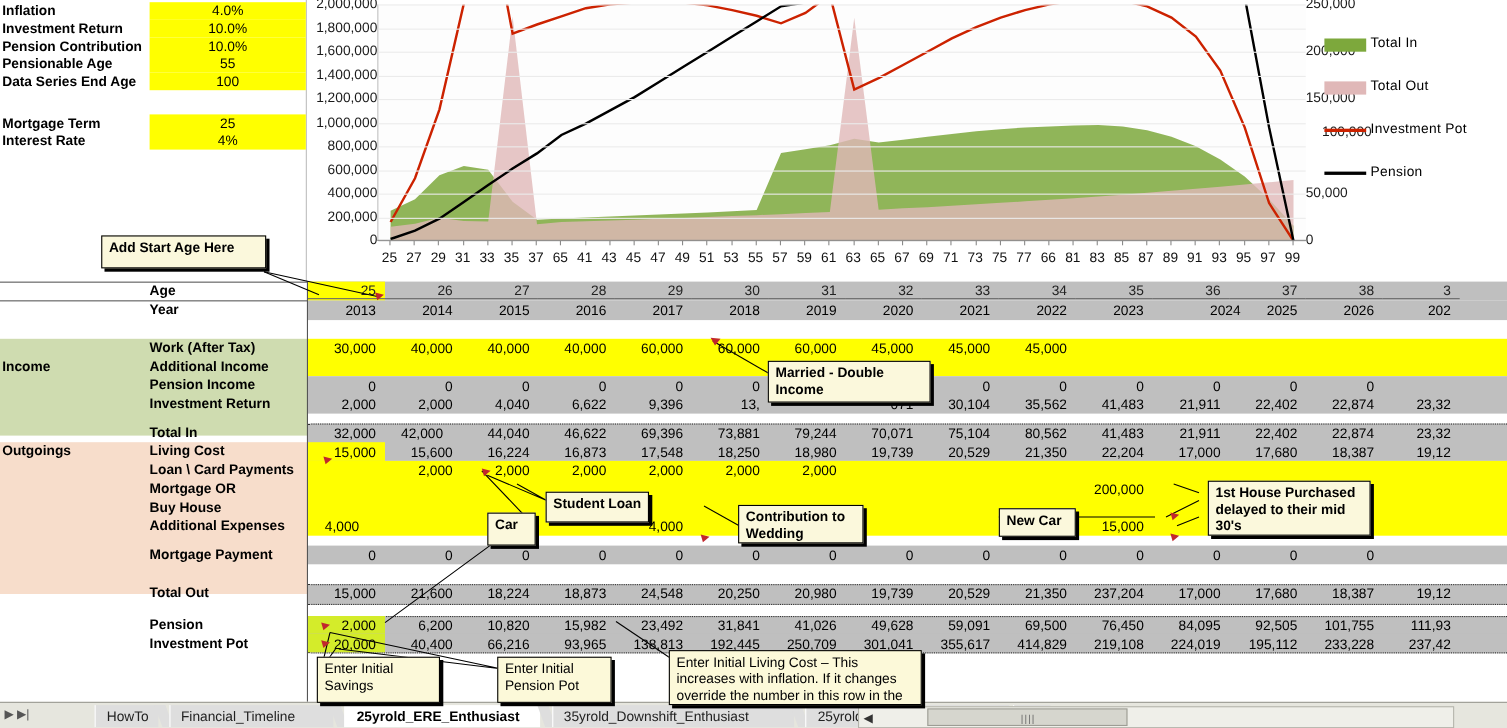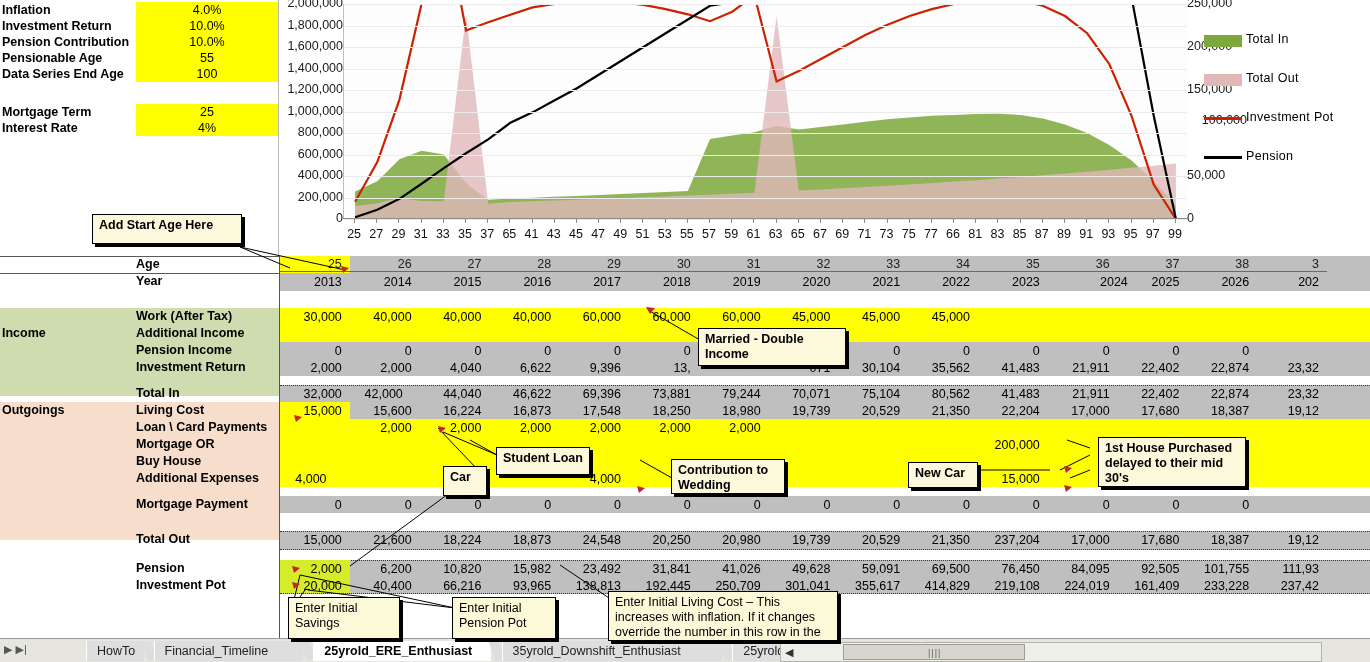--- a/index.html
+++ b/index.html
@@ -449,21 +449,21 @@
         <div class="cell" style="left: 139.6px; top: 322px; width: 69.8px;">66,216</div>
         <div class="cell" style="left: 209.4px; top: 322px; width: 69.8px;">93,965</div>
         <div class="cell" style="left: 279.2px; top: 322px; width: 69.8px;">138,813</div>
         <div class="cell" style="left: 349px; top: 322px; width: 69.8px;">192,445</div>
         <div class="cell" style="left: 418.8px; top: 322px; width: 69.8px;">250,709</div>
         <div class="cell" style="left: 488.6px; top: 322px; width: 69.8px;">301,041</div>
         <div class="cell" style="left: 558.4px; top: 322px; width: 69.8px;">355,617</div>
         <div class="cell" style="left: 628.2px; top: 322px; width: 69.8px;">414,829</div>
         <div class="cell" style="left: 698px; top: 322px; width: 69.8px;">219,108</div>
         <div class="cell" style="left: 767.8px; top: 322px; width: 69.8px;">224,019</div>
-        <div class="cell" style="left: 837.6px; top: 322px; width: 69.8px;">161,409</div>
+        <div class="cell" style="left: 837.6px; top: 322px; width: 69.8px;">195,112</div>
         <div class="cell" style="left: 907.4px; top: 322px; width: 69.8px;">233,228</div>
         <div class="cell" style="left: 977.2px; top: 322px; width: 69.8px;">237,42</div>
       </div>
   </div>
 
   <svg class="conn">
     <g stroke="#000" stroke-width="1" fill="none">
       <path d="M240,247 L345,270"></path>
       <path d="M648,310 L700,340"></path>
       <path d="M497,455 L470,440 M497,455 L443,432"></path>

